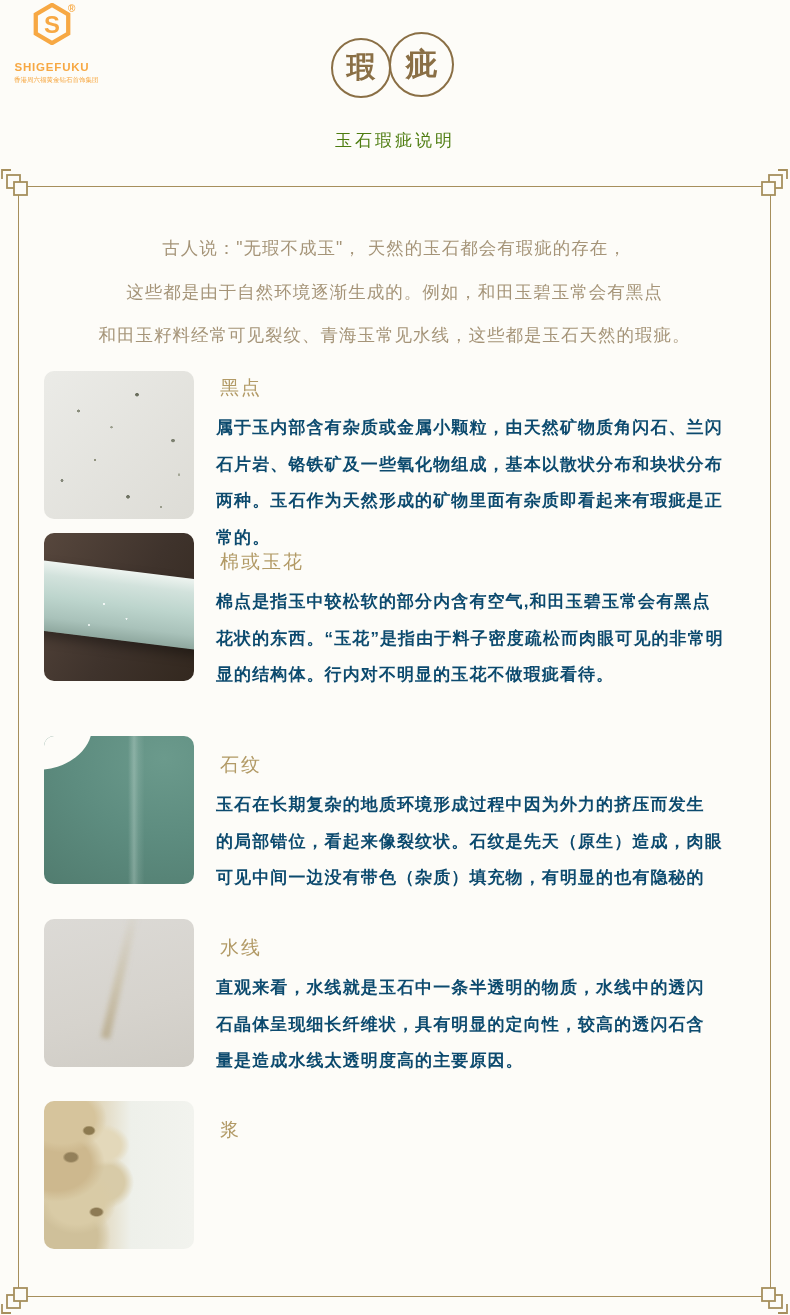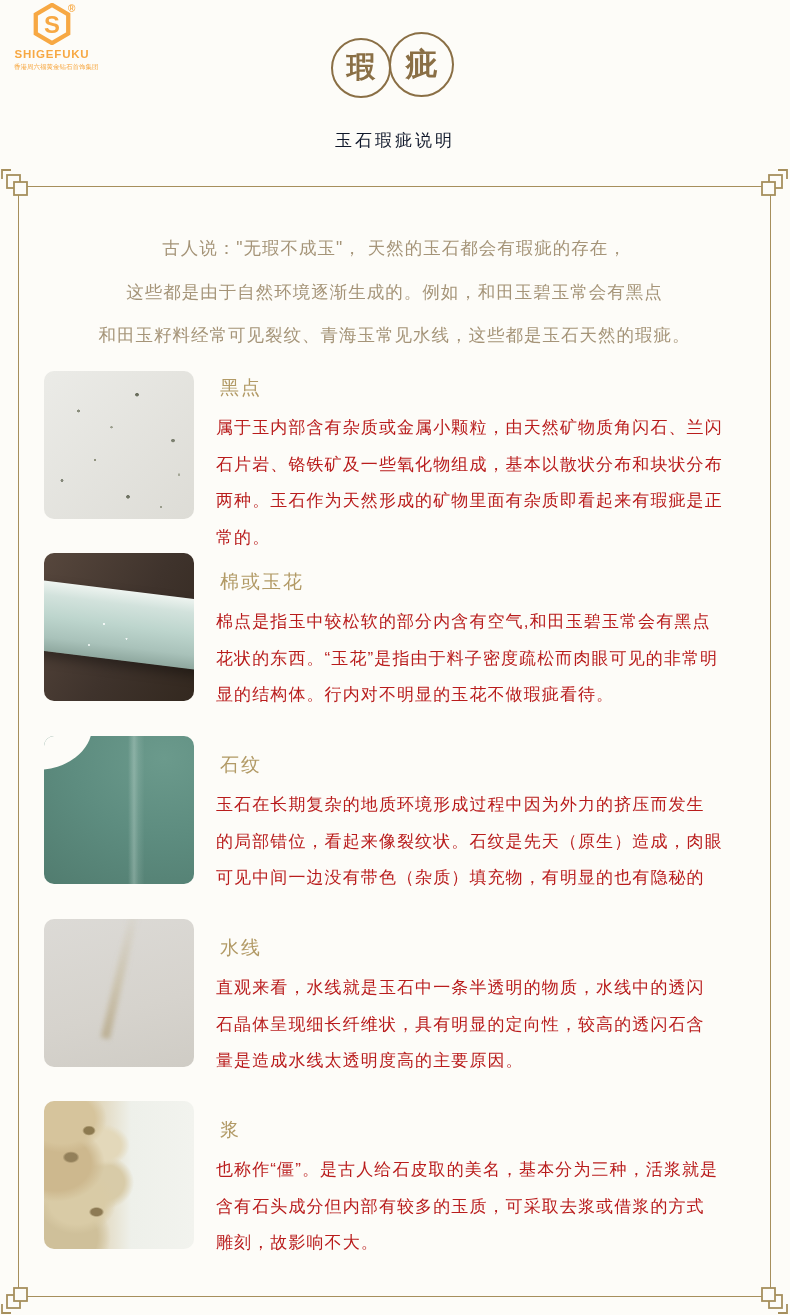--- a/index.html
+++ b/index.html
@@ -7,39 +7,39 @@
     position:relative; width:790px; height:1315px; overflow:hidden;
     background:#fdfcf8;
     font-family:"Liberation Sans","DejaVu Sans",sans-serif;
   }
 
   
   .brand{position:absolute; left:14px; top:3px; width:76px; text-align:center;}
   .hex-wrap{position:relative; width:76px; height:42px;}
   .hex-wrap svg{display:block; margin:0 auto;}
   .reg{position:absolute; left:54px; top:0; font-size:10px; font-weight:bold; color:#f7a843;}
-  .brand-name{margin-top:3px; font-size:11.5px; font-weight:bold; letter-spacing:0.8px; color:#f7a843;}
+  .brand-name{margin-top:16px; font-size:11.5px; font-weight:bold; letter-spacing:0.8px; color:#f7a843;}
   .brand-tagline{margin-top:3px; font-size:6.5px; letter-spacing:0; color:#f7a843; white-space:nowrap;}
 
   
   .emblem{position:absolute; left:0; top:0; width:100%; height:0;}
   .em-circle{
     position:absolute; border:2px solid #8a6f45; border-radius:50%;
     display:flex; align-items:center; justify-content:center;
     color:#8a6f45; font-family:"DejaVu Serif","Liberation Serif",serif; font-weight:600;
     background:transparent;
   }
   .em-left{left:331px; top:38px; width:56px; height:56px; font-size:29px;}
   .em-right{left:389px; top:32px; width:61px; height:61px; font-size:32px;}
 
   
   .page-title{
     position:absolute; left:0; top:129px; width:100%; margin:0;
     text-align:center; font-size:17px; font-weight:normal;
-    letter-spacing:3px; color:#0f172a;
+    letter-spacing:3px; color:#4d7c0f;
   }
 
   
   .frame{
     position:absolute; left:18px; top:186px; width:753px; height:1111px;
     border:1.5px solid #a68f5d; box-sizing:border-box;
   }
   .corner{position:absolute; width:40px; height:40px;}
   .corner.tl{left:-21px; top:-21px;}
   .corner.tr{right:-21px; top:-21px; transform:rotate(90deg);}
@@ -48,31 +48,31 @@
 
   
   .intro{
     position:absolute; top:40px; left:0; width:100%; margin:0;
     text-align:center; white-space:pre-line;
     font-size:17.5px; line-height:43.5px; letter-spacing:1px; color:#a59478;
   }
 
   
   .item{position:absolute; left:25px; width:705px; height:150px;}
-  .s1{top:184px;} .s2{top:366px;} .s3{top:549px;} .s4{top:732px;} .s5{top:914px;}
+  .s1{top:184px;} .s2{top:346px;} .s3{top:549px;} .s4{top:732px;} .s5{top:914px;}
   .thumb{
     position:absolute; left:0; top:0; width:150px; height:148px;
     border-radius:10px; overflow:hidden;
   }
   .txt{position:absolute; left:172px; top:0; width:528px;}
   .txt h2{margin:4px; padding-top:13px; font-size:19px; line-height:24px; font-weight:500;
           letter-spacing:2px; color:#b29a66;}
   .s1 .txt h2{padding-top:1px;}
   .txt p{margin:10px 0 0; white-space:pre-line; text-align:justify;
-         font-size:17px; line-height:36.5px; letter-spacing:1.1px; color:#b91c1c;}
+         font-size:17px; line-height:36.5px; letter-spacing:1.1px; color:#0c4a6e;font-weight:bold;}
 
   
   .t-blackdots{
     background:
       radial-gradient(3px 3px at 62% 16%, #6b6f5e 50%, transparent 70%),
       radial-gradient(2.5px 2.5px at 23% 27%, #8a8d7c 50%, transparent 70%),
       radial-gradient(2px 2px at 45% 38%, #999c8c 50%, transparent 70%),
       radial-gradient(3px 3px at 86% 47%, #7d8171 50%, transparent 70%),
       radial-gradient(2px 2px at 34% 60%, #90937f 50%, transparent 70%),
       radial-gradient(2.5px 2.5px at 12% 74%, #85887a 50%, transparent 70%),
@@ -216,20 +216,17 @@
         <p>直观来看，水线就是玉石中一条半透明的物质，水线中的透闪
 石晶体呈现细长纤维状，具有明显的定向性，较高的透闪石含
 量是造成水线太透明度高的主要原因。</p>
       </div>
     </div>
 
     <div class="item s5">
       <div class="thumb t-jiang"></div>
       <div class="txt">
         <h2>浆</h2>
-        <p>也称作“僵”。是古人给石皮取的美名，基本分为三种，活浆就是
-含有石头成分但内部有较多的玉质，可采取去浆或借浆的方式
-雕刻，故影响不大。</p>
       </div>
     </div>
   </section>
 
 </div>
 
 </body></html>

